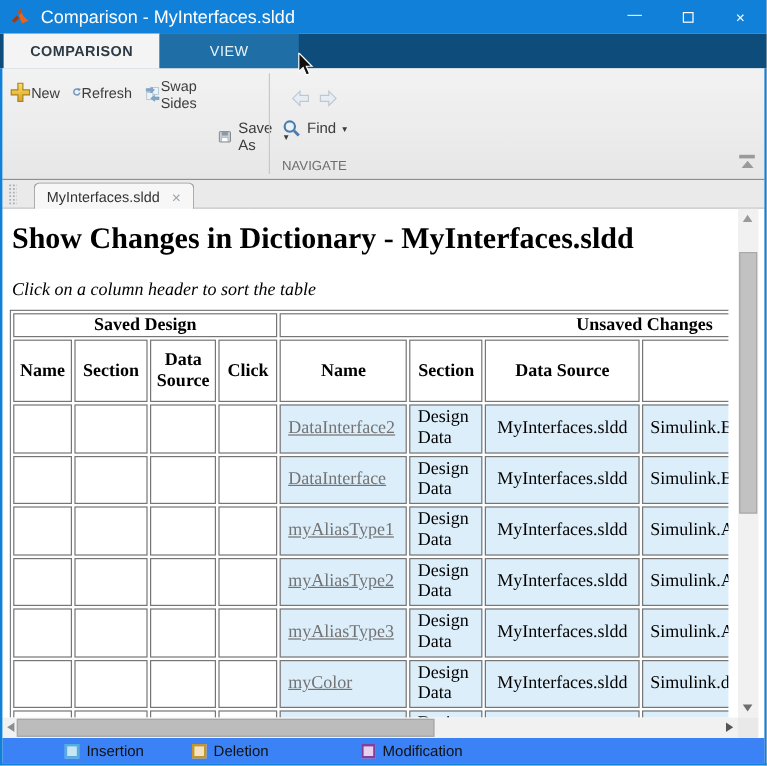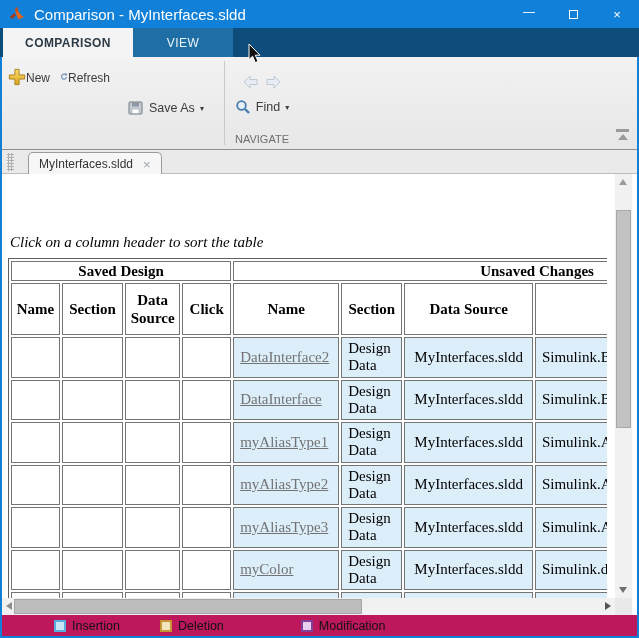--- a/index.html
+++ b/index.html
@@ -16,21 +16,21 @@
   .titlebar .logo { margin-left:9px; width:16px; height:16px; }
   .titlebar .title { margin-left:9px; font-size:15px; }
   .win-controls { position:absolute; right:0; top:0; height:28px; display:flex; }
   .win-btn { width:44px; height:28px; display:flex; align-items:center; justify-content:center; color:#fff; font-size:13px; }
   .min-glyph { font-size:12px; transform:translateY(-2px); }
   .max-box { width:9px; height:9px; border:1.3px solid #fff; display:inline-block; }
   
   .tabstrip { position:absolute; left:0; top:28px; width:639px; height:29px; background:#0d4c7b; }
   .rtab { position:absolute; top:0; height:29px; display:flex; align-items:center; justify-content:center; font-size:12px; letter-spacing:.4px; }
   .rtab.active { left:3px; width:130px; background:#f4f4f4; color:#2c3a46; font-weight:bold; }
-  .rtab.view { left:133px; width:100px; background:#1f6fa6; color:#eaf3fa; }
+  .rtab.view { left:133px; width:116px; background:#1f6fa6; color:#eaf3fa; }
   .qat {
     position:absolute; left:388px; top:31px; width:224px; height:23px;
     background:linear-gradient(#d6dadd,#b9c0c6);
     clip-path:polygon(13px 0, 100% 0, 100% 100%, 13px 100%, 0 50%);
     display:flex; align-items:center; justify-content:flex-end; gap:7px; padding-right:10px;
   }
   .qat-ic { color:#9fb0bc; font-size:13px; line-height:1; display:inline-flex; align-items:center; justify-content:center; width:15px; height:15px; }
   .qat-ic.en { color:#5d6f7d; }
   .qat-ic.circled { border:1.4px solid #5d6f7d; border-radius:50%; font-size:10px; font-weight:bold; width:14px; height:14px; }
   .qat-overflow {
@@ -90,21 +90,21 @@
   .vthumb { position:absolute; left:1px; top:36px; width:15px; height:218px; background:#c2c2c2; border:1px solid #a9a9a9; }
   .sarrow { position:absolute; width:0; height:0; }
   .up-a   { left:4px; top:5px;  border-left:4.5px solid transparent; border-right:4.5px solid transparent; border-bottom:6px solid #9a9a9a; }
   .down-a { left:4px; bottom:5px; border-left:4.5px solid transparent; border-right:4.5px solid transparent; border-top:6px solid #6f6f6f; }
   .hscroll { position:absolute; left:2px; top:598px; width:613px; height:17px; background:#f1f1f1; }
   .hthumb { position:absolute; left:12px; top:1px; width:348px; height:15px; background:#bcbcbc; border:1px solid #a6a6a6; }
   .left-a  { left:4px; top:4px; border-top:4.5px solid transparent; border-bottom:4.5px solid transparent; border-right:6px solid #8d8d8d; }
   .right-a { right:4px; top:4px; border-top:4.5px solid transparent; border-bottom:4.5px solid transparent; border-left:6px solid #555; }
   .scorner { position:absolute; left:615px; top:598px; width:17px; height:17px; background:#e9e9e9; }
   
-  .legend { position:absolute; left:2px; top:615px; width:635px; height:21px; background:#be185d; display:flex; align-items:center; }
+  .legend { position:absolute; left:2px; top:615px; width:635px; height:21px; background:#3b82f6; display:flex; align-items:center; }
   .litem { display:flex; align-items:center; gap:6px; font-size:12.5px; color:#111; }
   .litem.i1 { margin-left:52px; } .litem.i2 { margin-left:40px; } .litem.i3 { margin-left:40px;padding-left:37px; }
   .swatch { width:12px; height:12px; border-width:2px; border-style:solid; }
   .sw-ins { background:#c9e6f7; border-color:#56aede; }
   .sw-del { background:#f3e3c0; border-color:#c49631; }
   .sw-mod { background:#e9d0ef; border-color:#82409b; }
   
   .b-left  { position:absolute; left:0; top:57px; width:2px; height:581px; background:#1180d8; }
   .b-right { position:absolute; left:637px; top:57px; width:2px; height:581px; background:#1180d8; }
   .b-bottom{ position:absolute; left:0; top:636px; width:639px; height:2px; background:#1180d8; }
@@ -167,20 +167,29 @@
           </svg>
           <span class="blabel">New</span>
         </div>
         <div class="bigbtn" style="width:50px;">
           <svg width="28" height="28" viewBox="0 0 26 26">
             <path d="M20.5,8 A8.3,8.3 0 1 0 21.3,13.5" fill="none" stroke="#7096be" stroke-width="4"></path>
             <polygon points="15.5,1 25,3.5 18,9.5" fill="#7096be"></polygon>
           </svg>
           <span class="blabel">Refresh</span>
         </div>
+        <div class="bigbtn" style="width:44px;">
+          <svg width="30" height="28" viewBox="0 0 30 28">
+            <rect x="15" y="3" width="11" height="13" fill="#eef3f8" stroke="#8fa9c2"></rect>
+            <rect x="5" y="12" width="11" height="13" fill="#eef3f8" stroke="#8fa9c2"></rect>
+            <path d="M4,5 h8 v-3 l7,5.5 -7,5.5 v-3 h-8 z" fill="#7fa7cc" stroke="#5c86ad" stroke-width="0.7"></path>
+            <path d="M27,20 h-8 v-3 l-7,5.5 7,5.5 v-3 h8 z" fill="#7fa7cc" stroke="#5c86ad" stroke-width="0.7"></path>
+          </svg>
+          <span class="blabel">Swap Sides</span>
+        </div>
         <div class="smallcol">
           <div class="smallbtn">
             <svg width="16" height="16" viewBox="0 0 16 16">
               <rect x="1" y="2" width="13" height="12" rx="1" fill="#c7cdd3" stroke="#707a84"></rect>
               <rect x="4" y="2.5" width="7" height="4" fill="#8d98a3"></rect>
               <rect x="4" y="9" width="7" height="4.5" fill="#fff" stroke="#9aa4ad" stroke-width="0.6"></rect>
             </svg>
             <span>Save As</span>
             <span class="caret">▾</span>
           </div>
@@ -228,20 +237,21 @@
 
   <div class="doctabbar">
     <div class="grip"></div>
     <div class="doctab">
       <span>MyInterfaces.sldd</span>
       <span class="close-x">×</span>
     </div>
   </div>
 
   <div class="content">
+    <div class="heading">Show Changes in Dictionary - MyInterfaces.sldd</div>
     <div class="hint">Click on a column header to sort the table</div>
 
     <div class="table-clip">
       <table class="cmp">
         <colgroup>
           <col style="width:48px">
             <col style="width:60px">
             <col style="width:54px">
             <col style="width:48px">
           <col style="width:104px">

